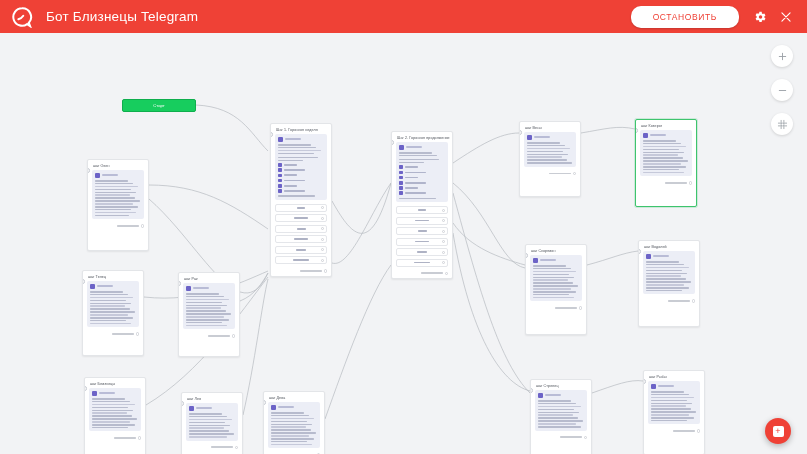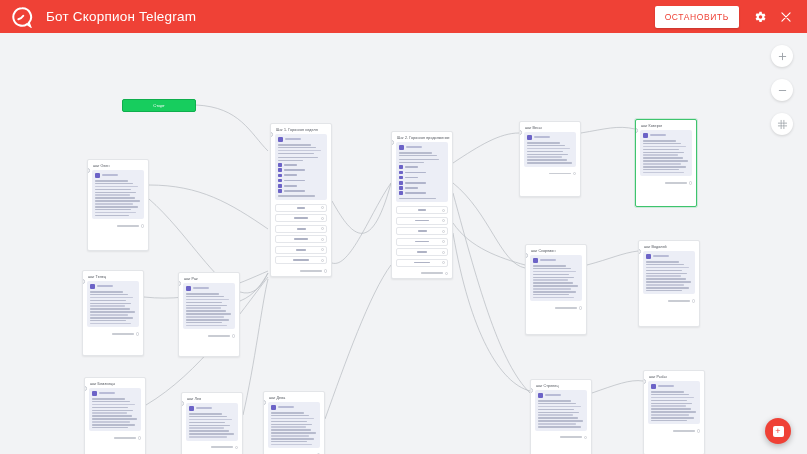--- a/index.html
+++ b/index.html
@@ -39,23 +39,23 @@
     padding: 5px 8px;
     cursor: pointer;
     white-space: nowrap;
     text-transform: uppercase;
   }
   .btn-stop {
     background: #ffffff;
     color: #ef4136;
     font-size: 8.5px;
     letter-spacing: .6px;
-    padding: 6px 10px;
+    padding: 6px 22px;
     margin-left: 8px;
-    border-radius: 2px;
+    border-radius: 10px;
     cursor: pointer;
     box-shadow: 0 1px 2px rgba(0,0,0,.18);
     white-space: nowrap;
     text-transform: uppercase;
   }
   .hdr-icon {
     width: 26px; height: 33px;
     display: flex; align-items: center; justify-content: center;
     cursor: pointer;
   }
@@ -215,21 +215,21 @@
 </head>
 <body>
 
 <div class="header">
   <div class="logo-wrap">
     <svg width="22" height="22" viewBox="0 0 24 24">
       <path d="M12 2.5a9.5 9.5 0 1 0 5.6 17.2l3.2 2.2-1.3-3.6A9.5 9.5 0 0 0 12 2.5z" fill="none" stroke="#ffffff" stroke-width="2.2"></path>
       <path d="M8 14.5c2.2-.6 4.2-2 5.4-3.8" fill="none" stroke="#ffffff" stroke-width="2.2" stroke-linecap="round"></path>
     </svg>
   </div>
-  <div class="app-title">Бот Скорпион Telegram</div>
+  <div class="app-title">Бот Близнецы Telegram</div>
   <div class="header-spacer"></div>
   <div class="btn-stop">ОСТАНОВИТЬ</div>
   <div class="hdr-icon gear">
     <svg width="14" height="14" viewBox="0 0 24 24" fill="#ffffff">
       <path d="M19.4 13a7.6 7.6 0 0 0 0-2l2-1.6-2-3.4-2.4 1a7.6 7.6 0 0 0-1.7-1L14.9 3h-4l-.4 2.6c-.6.2-1.2.6-1.7 1l-2.4-1-2 3.4L6.4 11a7.6 7.6 0 0 0 0 2l-2 1.6 2 3.4 2.4-1c.5.4 1.1.8 1.7 1l.4 2.6h4l.4-2.6c.6-.2 1.2-.6 1.7-1l2.4 1 2-3.4-2-1.6zM12.9 15a3 3 0 1 1 0-6 3 3 0 0 1 0 6z"></path>
     </svg>
   </div>
   <div class="hdr-icon close">
     <svg width="14" height="14" viewBox="0 0 24 24">
       <path d="M5 5 L19 19 M19 5 L5 19" stroke="#ffffff" stroke-width="1.9" stroke-linecap="round"></path>

